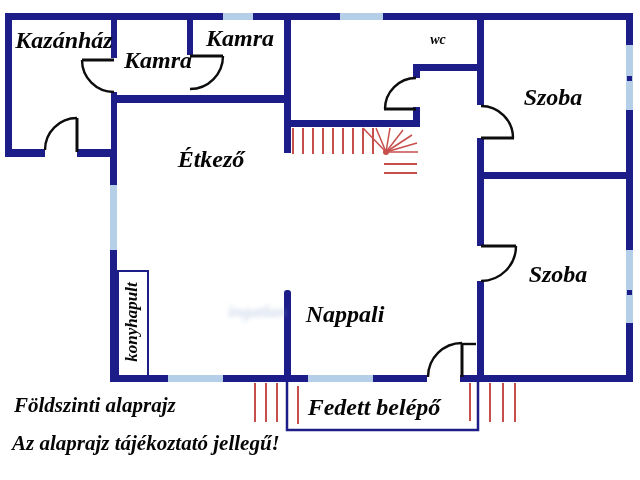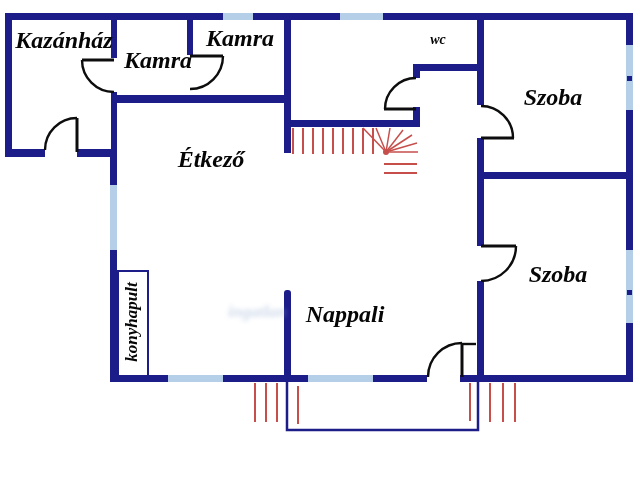--- a/index.html
+++ b/index.html
@@ -155,17 +155,20 @@
 
   <div class="room-label" style="left:64px;top:40px;">Kazánház</div>
   <div class="room-label" style="left:158px;top:60px;">Kamra</div>
   <div class="room-label" style="left:240px;top:38px;">Kamra</div>
   <div class="room-label small" style="left:438px;top:40px;">wc</div>
   <div class="room-label" style="left:553px;top:97px;">Szoba</div>
   <div class="room-label" style="left:211px;top:159px;">Étkező</div>
   <div class="room-label" style="left:558px;top:274px;">Szoba</div>
   <div class="room-label" style="left:345px;top:294px;margin-top:20px;">Nappali</div>
   <div class="room-label vertical" style="left:131px;top:322px;">konyhapult</div>
+  <div class="room-label" style="left:374px;top:407px;">Fedett belépő</div>
 
+  <div class="caption" style="left:14px;top:395px;">Földszinti alaprajz</div>
+  <div class="caption" style="left:12px;top:433px;">Az alaprajz tájékoztató jellegű!</div>
 
   <div id="watermark">ingatlan</div>
 
 </div>
 
 </body></html>

